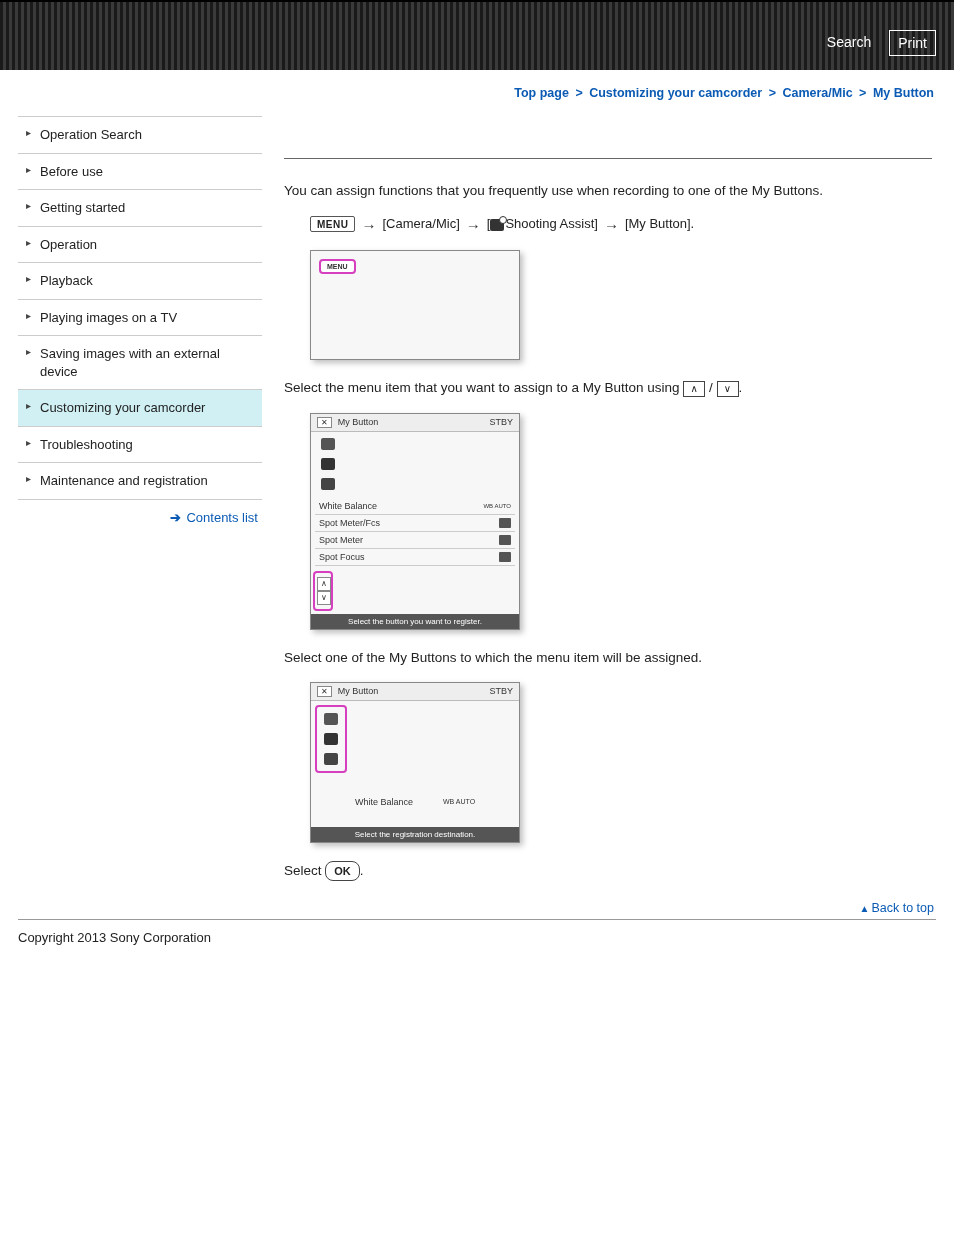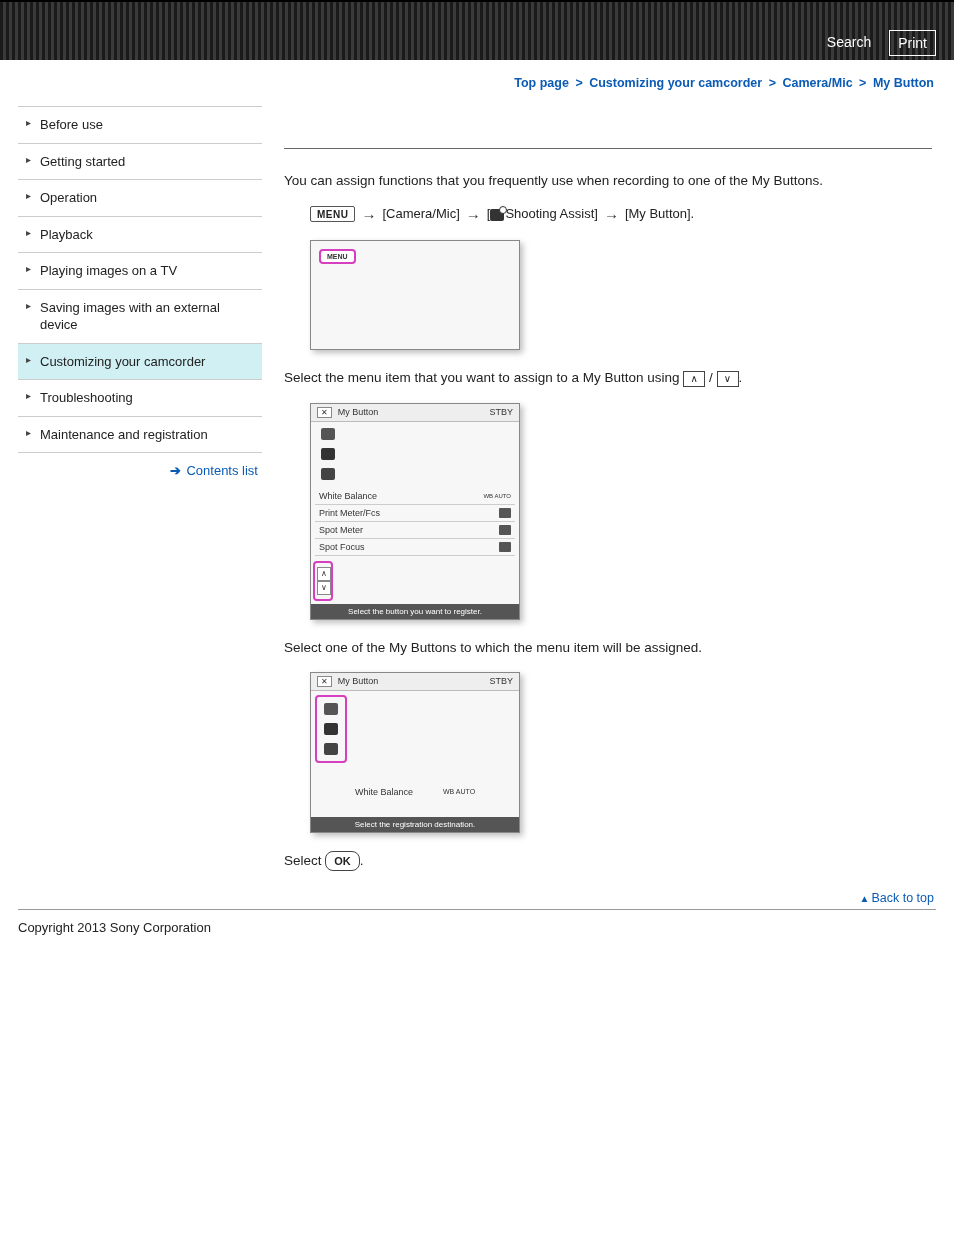--- a/index.html
+++ b/index.html
@@ -4,21 +4,21 @@
 <style>
   * { box-sizing: border-box; margin: 0; padding: 0; }
   body {
     font-family: Arial, Helvetica, sans-serif;
     font-size: 13px;
     color: #222;
     background: #fff;
     width: 954px;
   }
   .topbar {
-    height: 60px;
+    height: 70px;
     background: repeating-linear-gradient(90deg,#1a1a1a 0,#1a1a1a 3px,#3a3a3a 3px,#3a3a3a 6px);
     border-top: 2px solid #000;
     position: relative;
   }
   .topbar-right {
     position: absolute;
     right: 18px;
     top: 28px;
     display: flex;
     gap: 10px;
@@ -151,20 +151,21 @@
   <a href="#">Customizing your camcorder</a>
   <span class="sep">&gt;</span>
   <a href="#">Camera/Mic</a>
   <span class="sep">&gt;</span>
   <span class="cur">My Button</span>
 </div>
 
 <div class="layout">
   <nav class="sidebar">
     <ul id="side-list">
+        <li>Operation Search</li>
         <li>Before use</li>
         <li>Getting started</li>
         <li>Operation</li>
         <li>Playback</li>
         <li>Playing images on a TV</li>
         <li>Saving images with an external device</li>
         <li class="active">Customizing your camcorder</li>
         <li>Troubleshooting</li>
         <li>Maintenance and registration</li>
       </ul>
@@ -211,21 +212,21 @@
           <div class="sic" style="background:#333"></div>
           <div class="sic" style="background:#444"></div>
         </div>
         <div class="shot-list" id="shot2-list">
             <div class="shot-row">
               <span>White Balance</span>
               <span style="font-size: 6px; line-height: 1; text-align: right;">WB
 AUTO</span>
             </div>
             <div class="shot-row">
-              <span>Print Meter/Fcs</span>
+              <span>Spot Meter/Fcs</span>
               <span class="ric"></span>
             </div>
             <div class="shot-row">
               <span>Spot Meter</span>
               <span class="ric"></span>
             </div>
             <div class="shot-row">
               <span>Spot Focus</span>
               <span class="ric"></span>
             </div>

